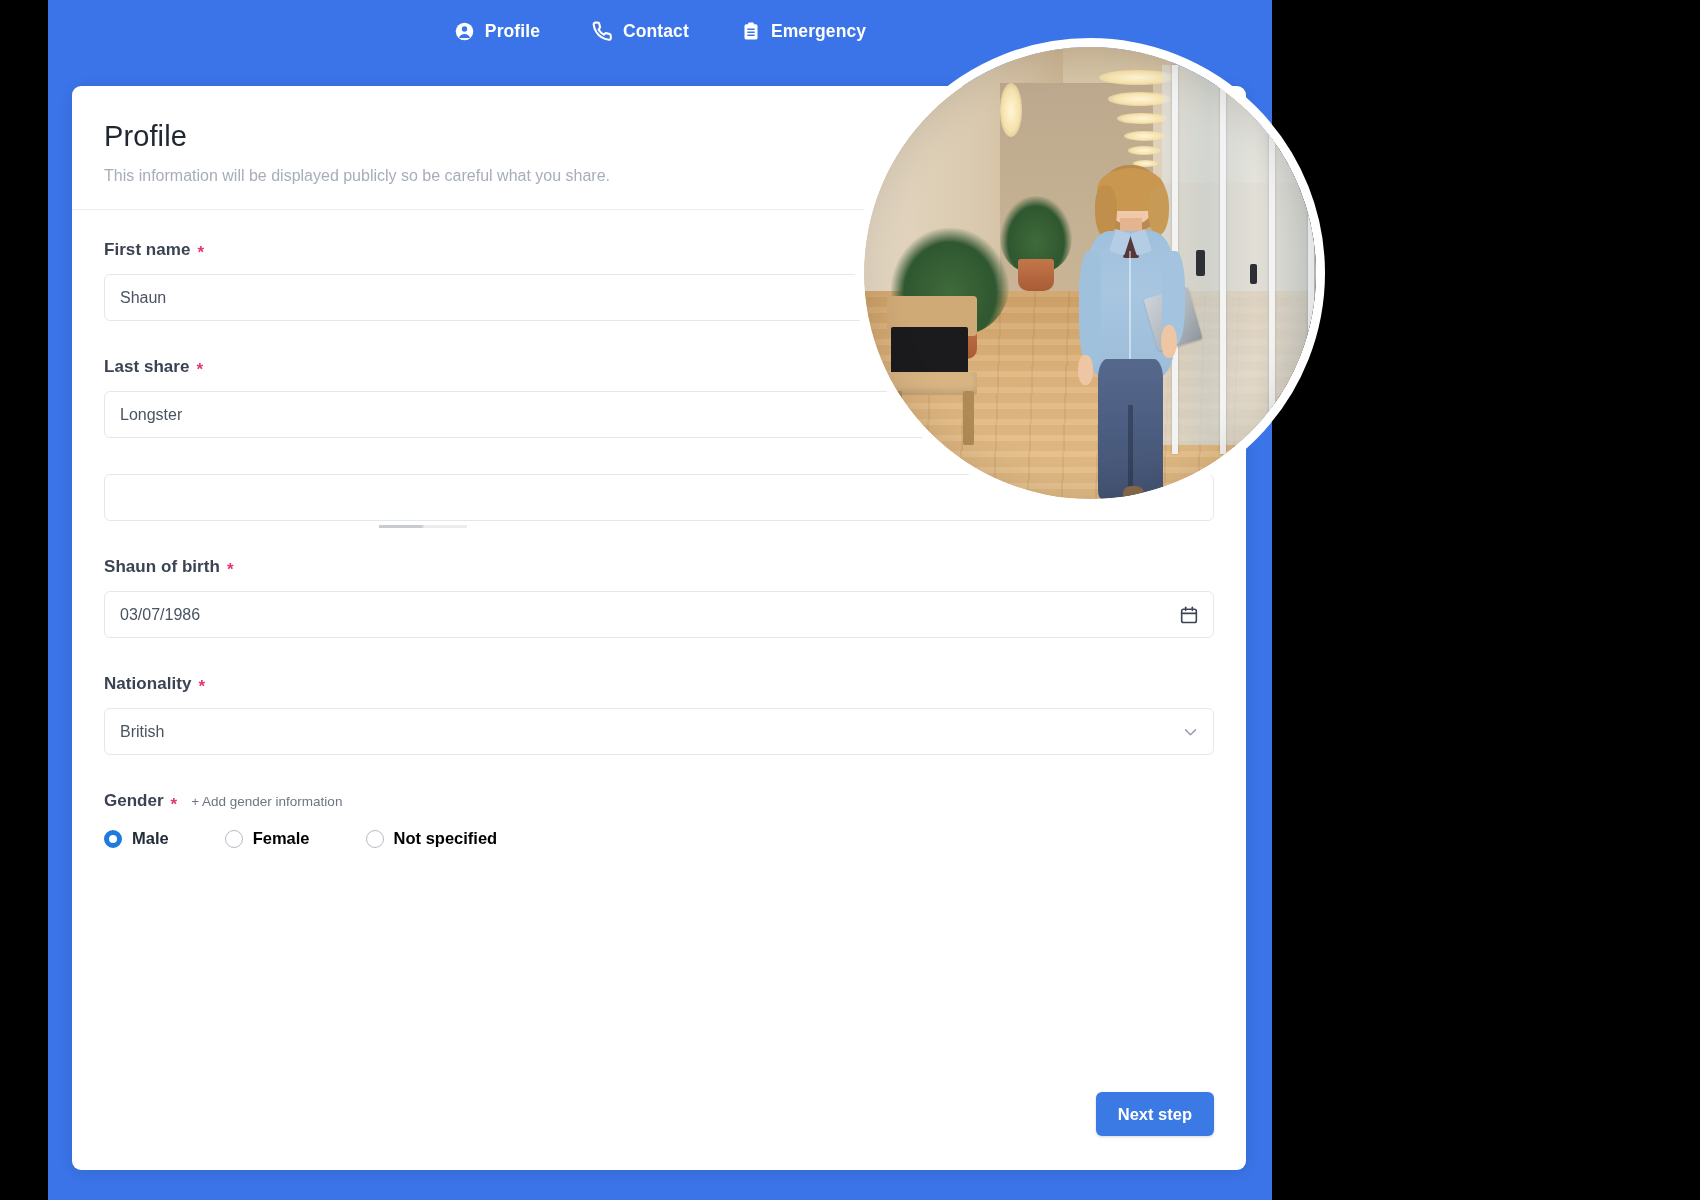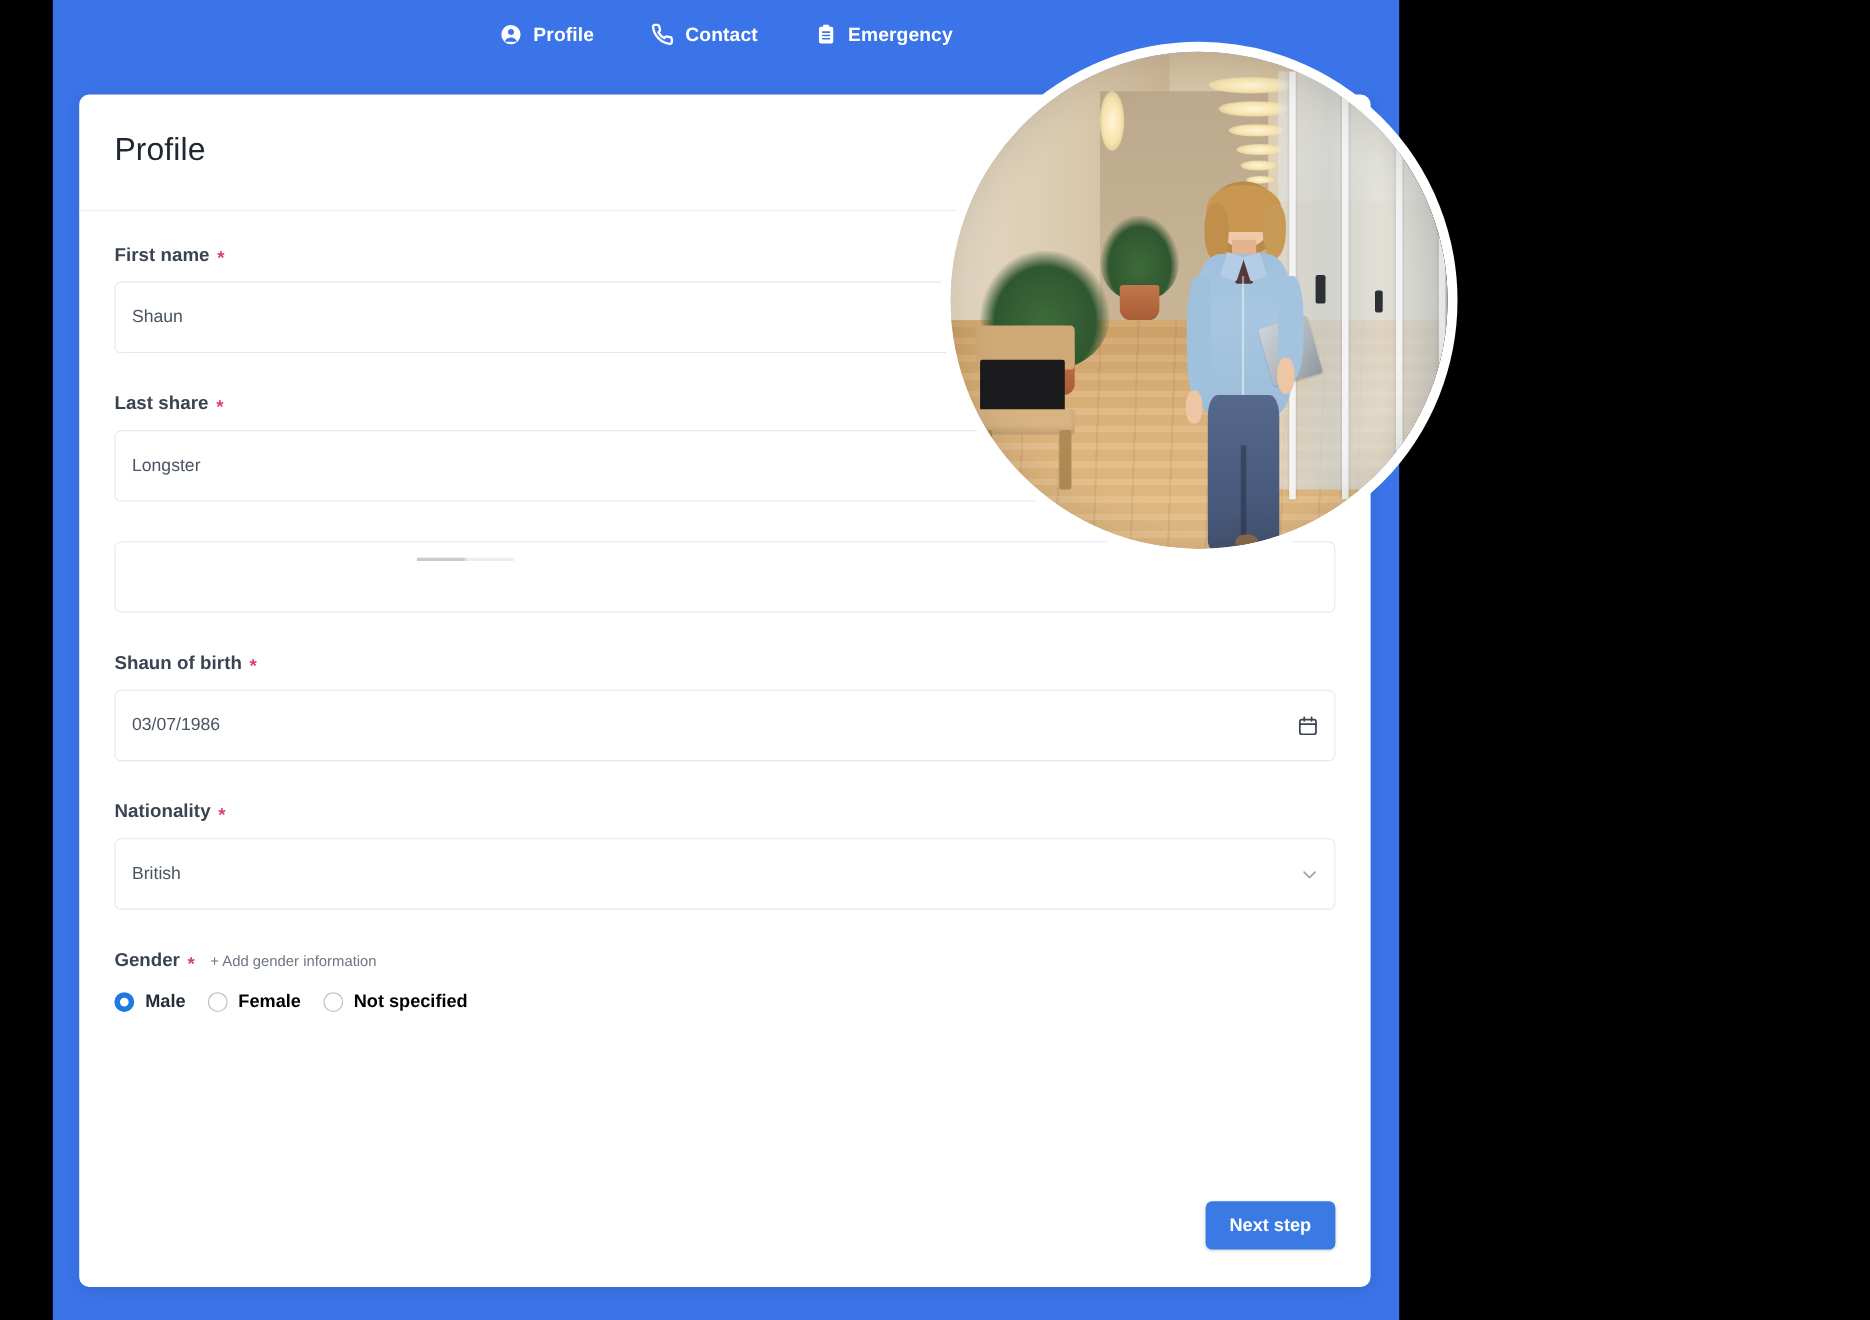--- a/index.html
+++ b/index.html
@@ -109,21 +109,21 @@
     font-size: 17px;
     font-weight: bold;
     line-height: 1;
     position: relative;
     top: 2px;
   }
   .info-icon { display: inline-flex; align-items: center; cursor: pointer; }
 
   .input {
     width: 100%;
-    height: 65px;
+    height: 47px;
     border: 1px solid #e3e8ee;
     border-radius: 6px;
     background: #ffffff;
     padding: 0 15px;
     font-size: 16px;
     color: #4a5362;
     font-family: "Liberation Sans", sans-serif;
     outline: none;
     display: flex;
     align-items: center;
@@ -158,21 +158,21 @@
     display: flex;
     align-items: flex-end;
     gap: 7px;
   }
   .add-gender {
     font-size: 13.5px;
     color: #6d7684;
     cursor: pointer;
     font-weight: 400;
   }
-  .radios { display: flex; align-items: flex-end; gap: 20px; }
+  .radios { display: flex; align-items: flex-end; gap: 56px; }
   .radio-opt {
     display: flex;
     align-items: center;
     gap: 10px;
     cursor: pointer;
     user-select: none;
   }
   .radio-dot {
     width: 18px; height: 18px;
     border-radius: 50%;
@@ -441,20 +441,21 @@
       </span>
       <span>Emergency</span>
     </div>
 
   </div>
 
   <div class="card">
 
     <div class="card-header">
       <h1 class="card-title">Profile</h1>
+      <p class="card-sub">This information will be displayed publicly so be careful what you share.</p>
     </div>
 
     <div class="form-body">
 
       <div class="field">
         <div class="field-label">
           <span>First name</span>
           <span class="req">*</span>
         </div>
         <div class="input">

